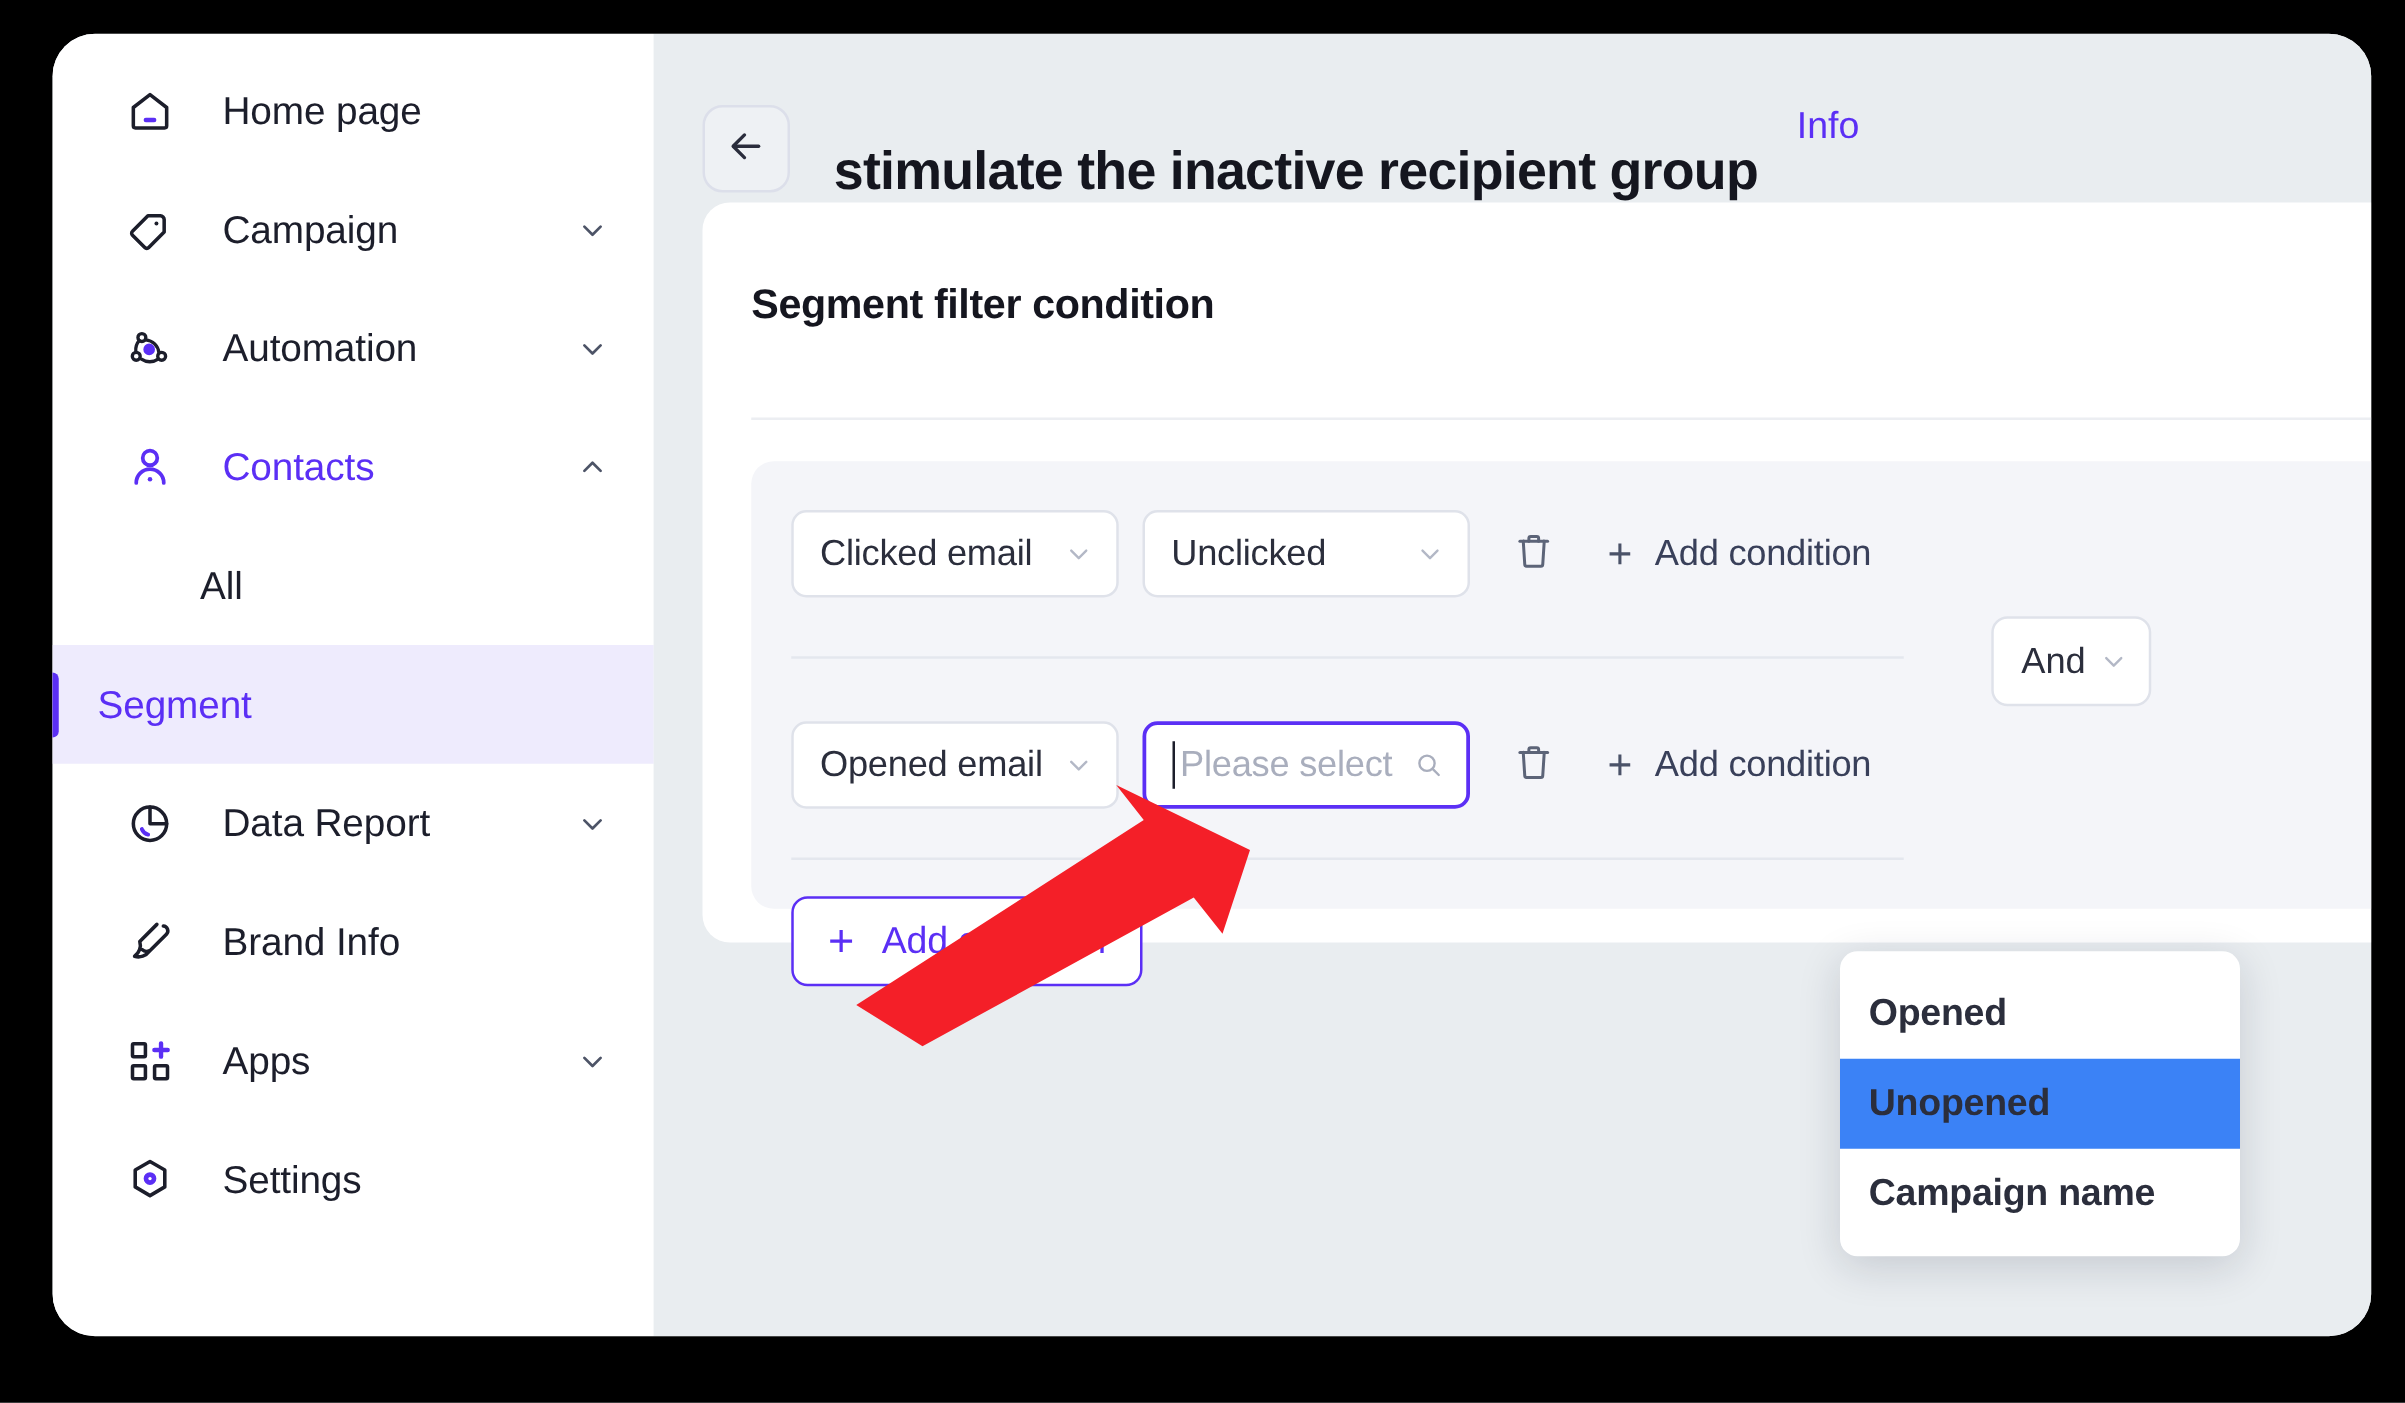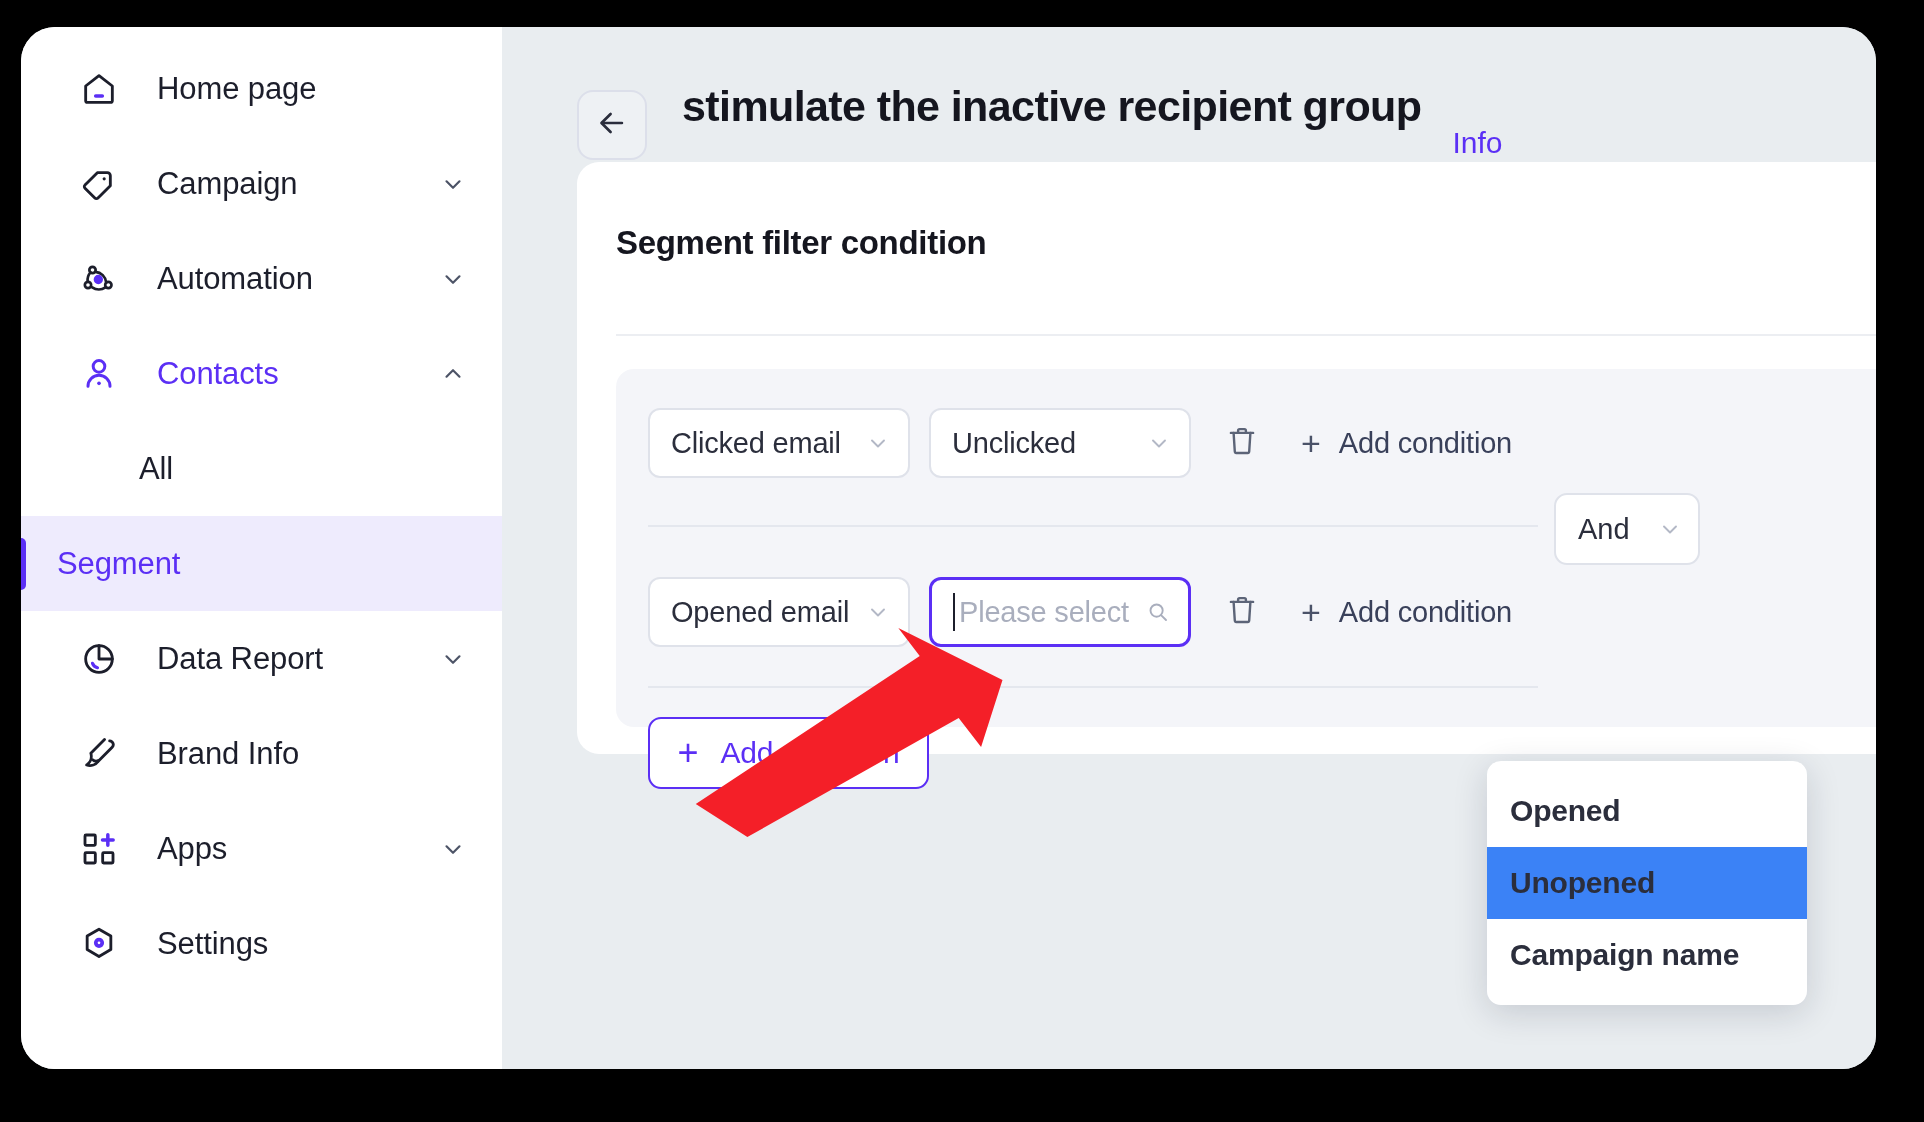--- a/index.html
+++ b/index.html
@@ -9,29 +9,28 @@
   }
   body {
     width: 1924px;
     height: 1122px;
     font-family: "Liberation Sans", sans-serif;
     overflow: hidden;
   }
 
   #app {
     position: absolute;
-    left: 21px;
+    left: 42px;
     top: 27px;
     width: 1855px;
     height: 1042px;
     background: #e9edf0;
     border-radius: 34px;
     overflow: hidden;
     display: flex;
-    gap: 36px;
   }
 
   
   .sidebar {
     width: 481px;
     flex: 0 0 481px;
     background: #ffffff;
     position: relative;
     padding-top: 14px;
     box-sizing: border-box;
@@ -106,21 +105,21 @@
   
   .main {
     flex: 1 1 auto;
     position: relative;
     background: #e9edf0;
     overflow: hidden;
   }
 
   .topbar {
     display: flex;
-    align-items: flex-end;
+    align-items: flex-start;
     padding: 57px 0 0 39px;
     height: 76px;
     box-sizing: content-box;
   }
   .back-btn {
     width: 66px;
     height: 66px;
     border-radius: 16px;
     border: 2px solid #dcdfea;
     background: #eef1f4;
@@ -273,21 +272,21 @@
     top: 156px;
     width: 890px;
     height: 2px;
     background: #e4e7ee;
   }
 
   .and-box {
     position: absolute;
     right: 216px;
     top: 124px;
-    width: 146px;
+    width: 128px;
     height: 72px;
     background: #ffffff;
     border: 2px solid #dfe2ea;
     border-radius: 13px;
     display: flex;
     align-items: center;
     padding: 0 16px 0 22px;
     box-sizing: border-box;
     cursor: pointer;
   }

